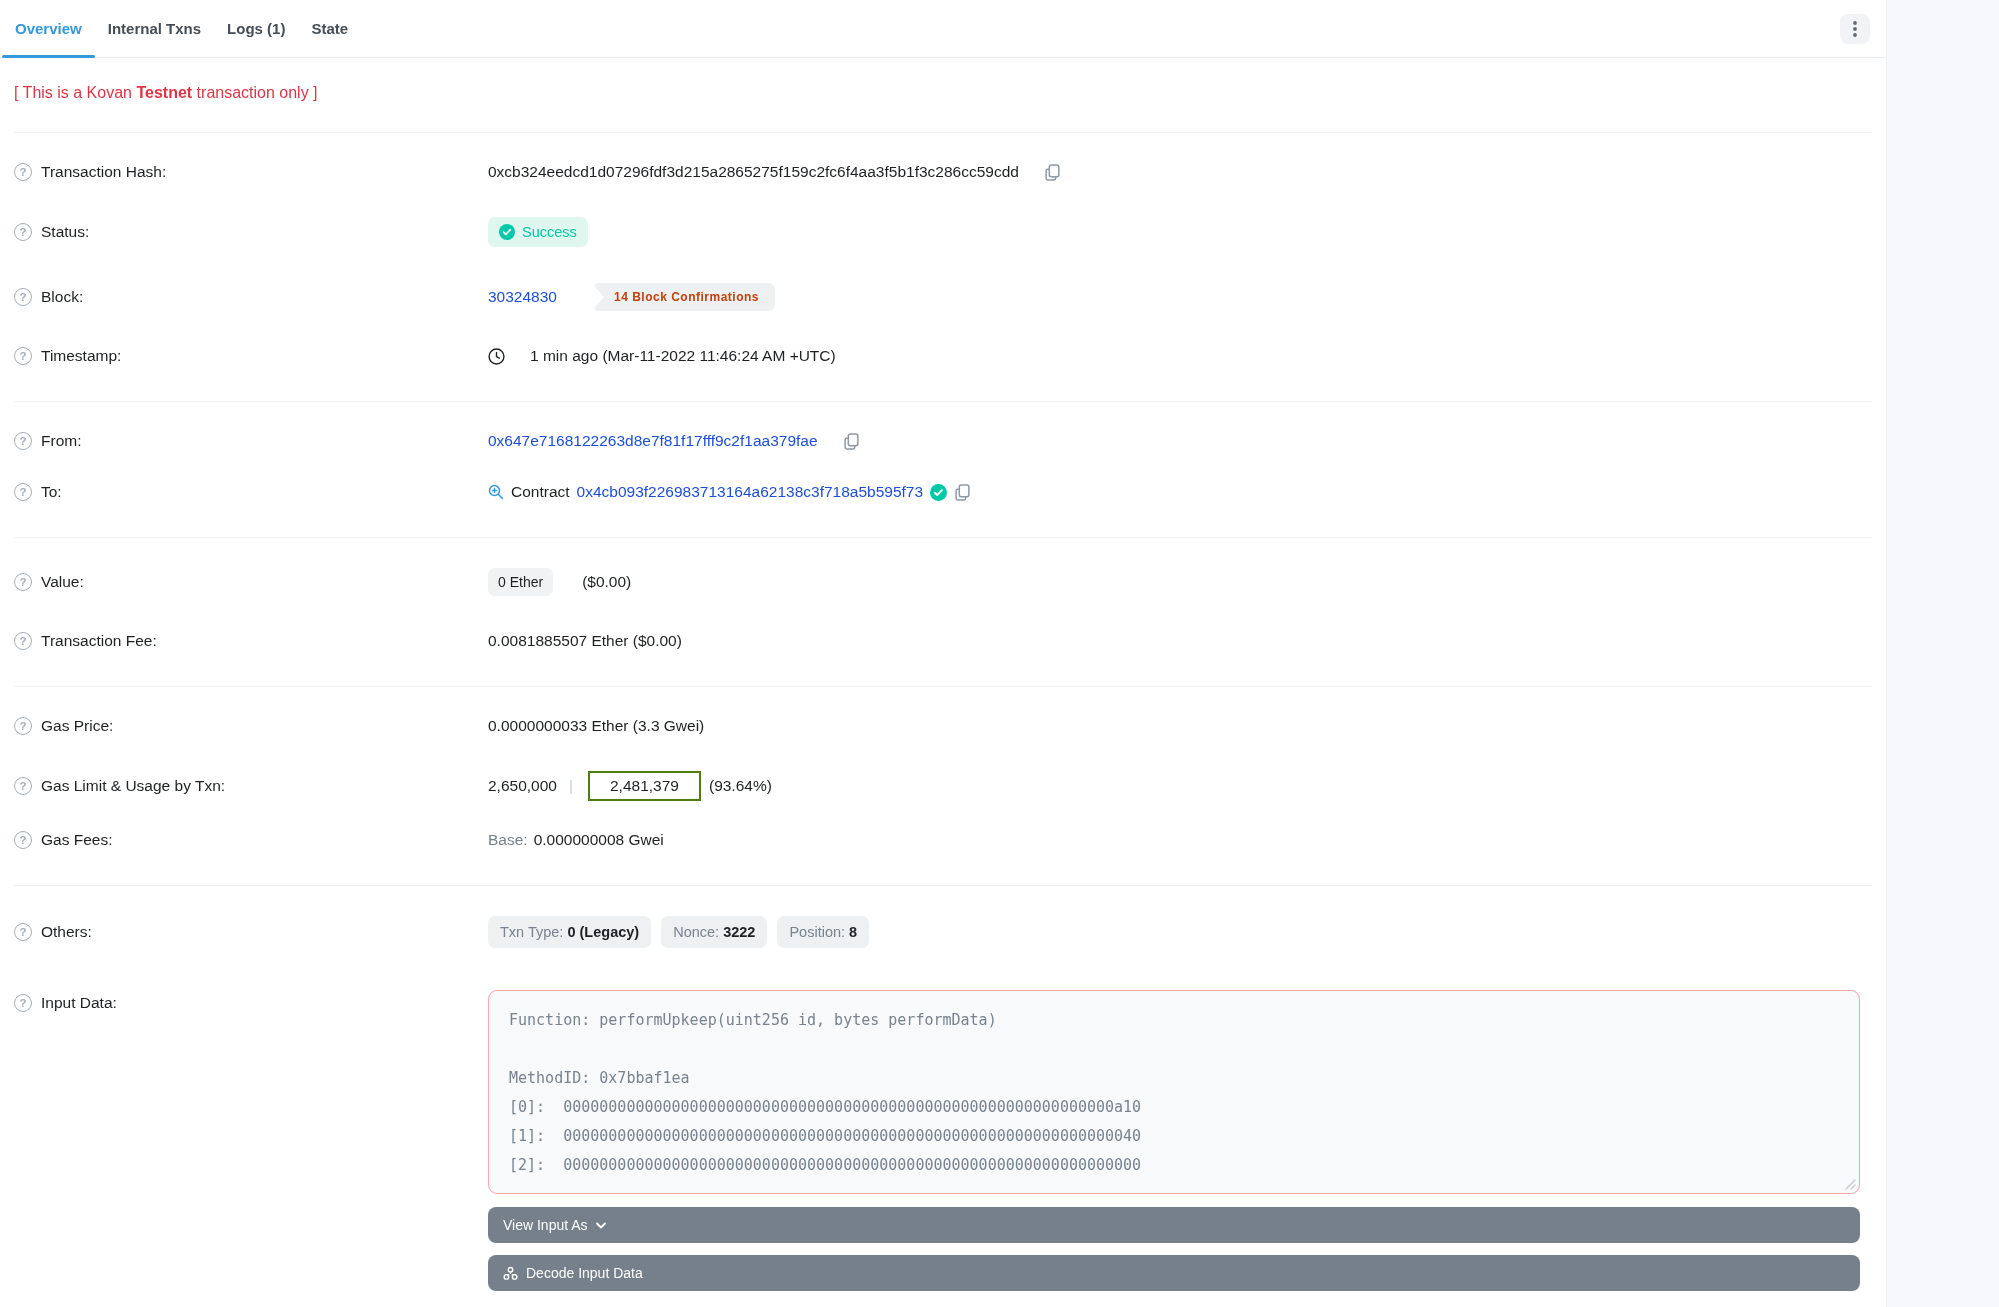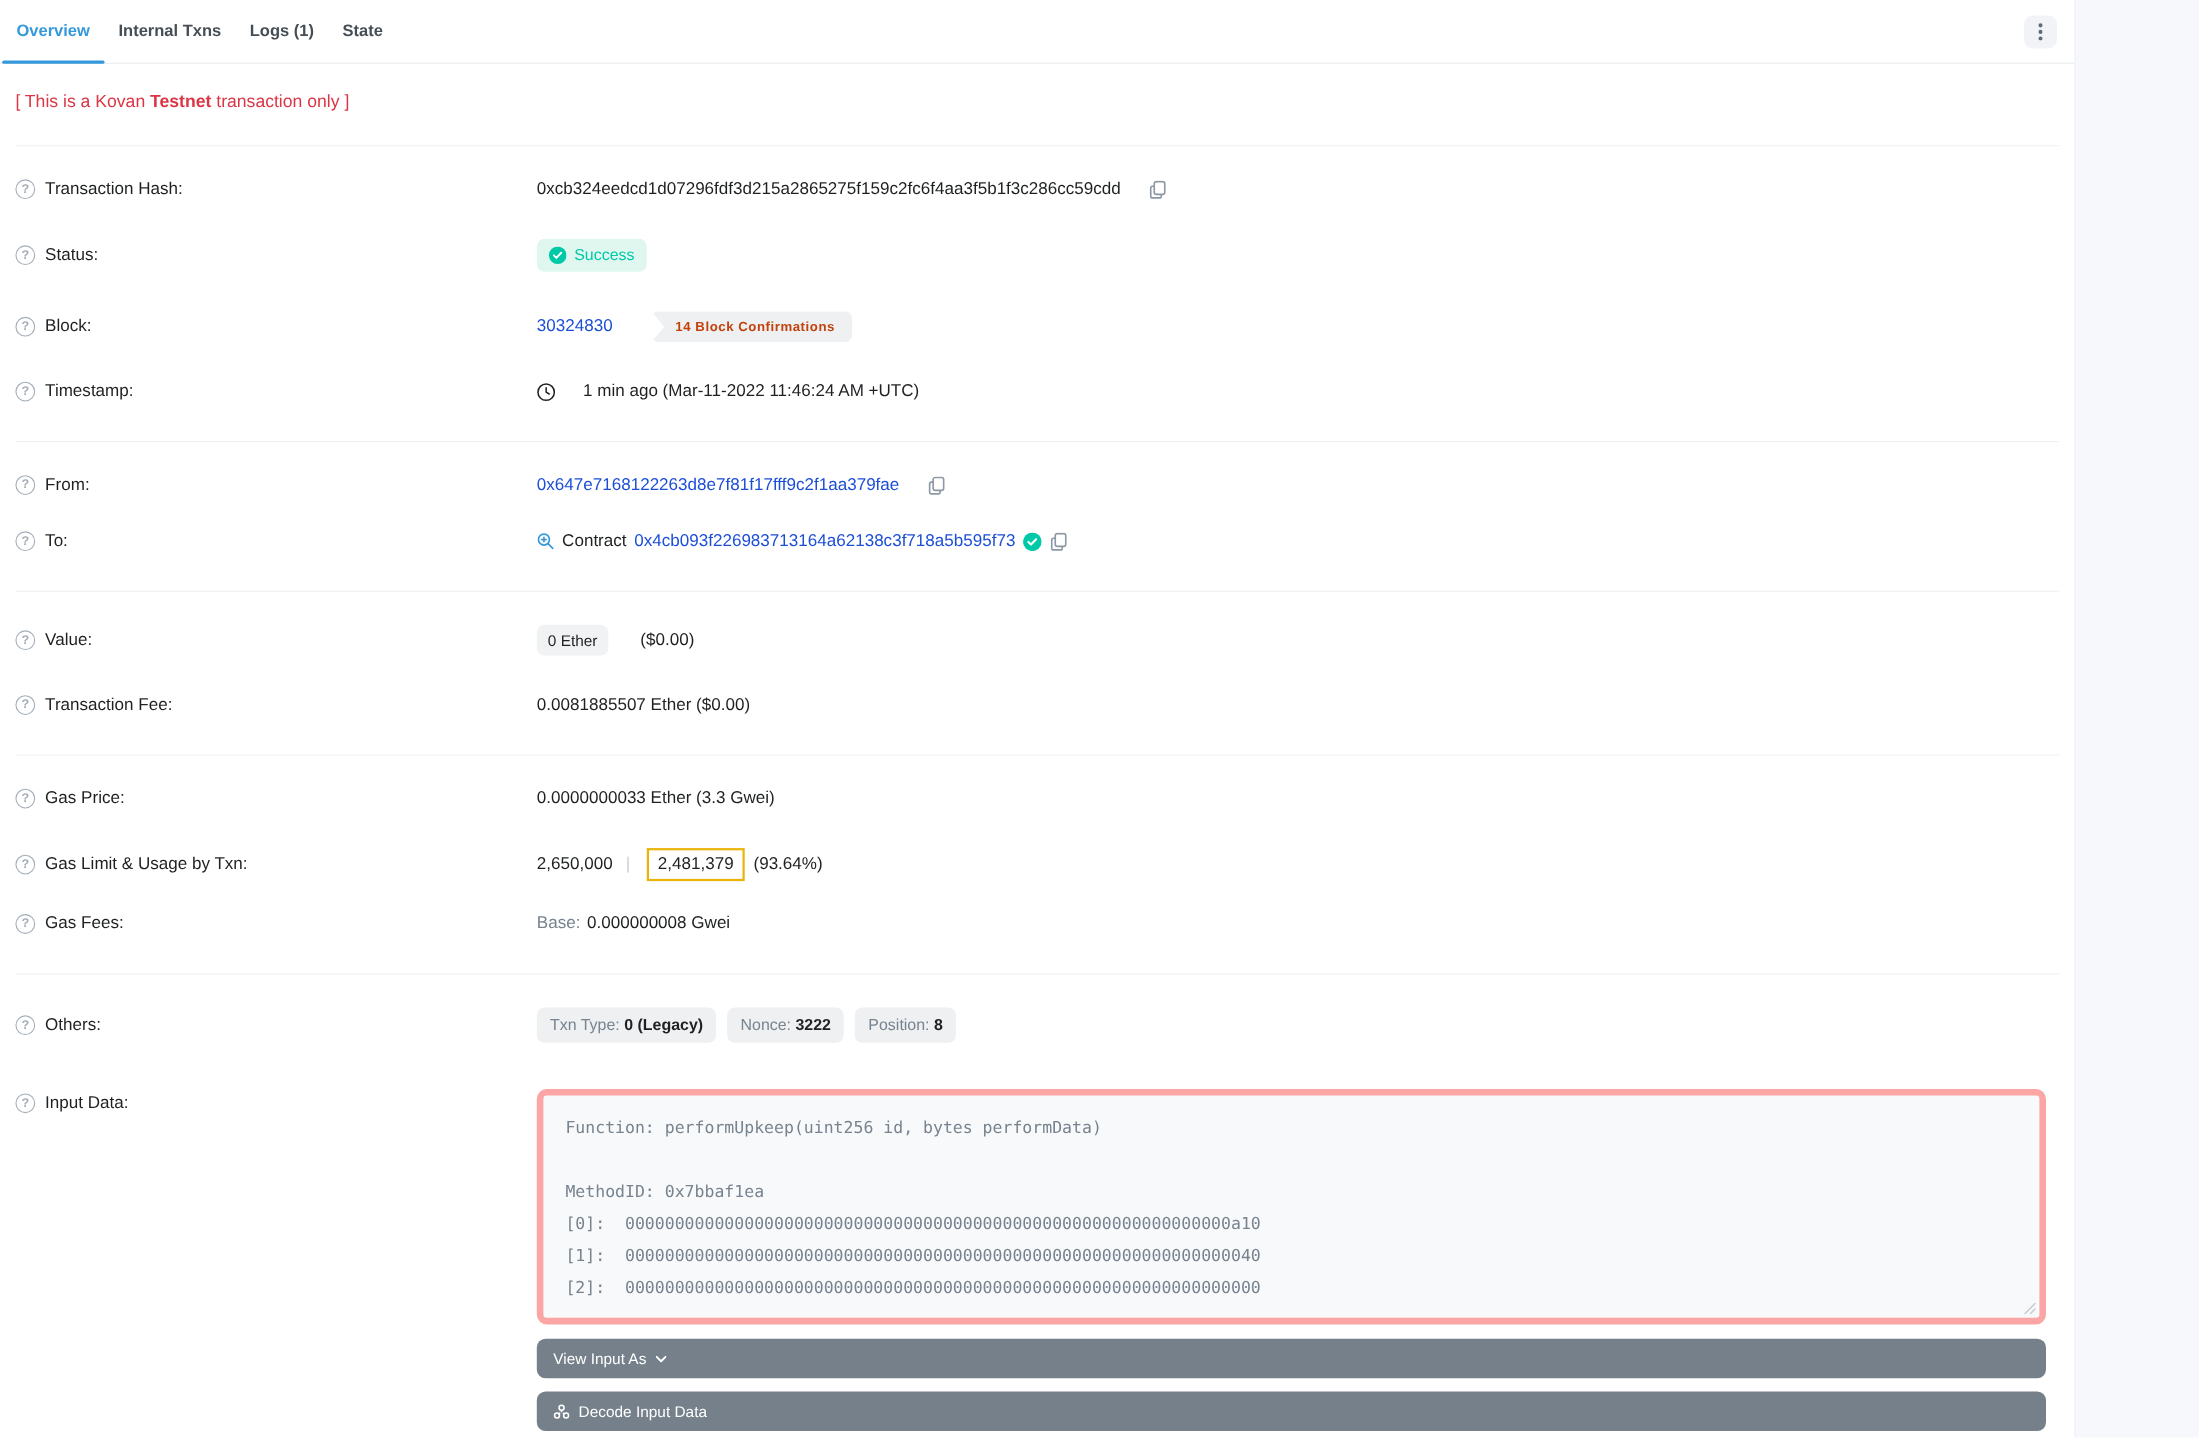--- a/index.html
+++ b/index.html
@@ -58,25 +58,25 @@
     clip-path:polygon(0 0,100% 0,100% 100%,0 100%,12px 50%); }
 
   .pill-plain { background:#f1f2f4; border-radius:7px; padding:6px 10px;
     font-size:14px; color:#1e2022; }
   .kv-pill { background:#eef0f2; border-radius:7px; padding:8px 12px;
     font-size:14.5px; color:#77838f; margin-right:10px; }
   .kv-pill b { color:#1e2022; font-weight:700; }
 
   .muted { color:#77838f; }
   .sep { color:#c9d0d8; margin:0 6px; }
-  .red-box { border:2px solid #eab308; padding:4px 8px; margin:0 3px; }
+  .red-box { border:2px solid #4d7c0f; padding:4px 20px; margin:0 3px; }
 
   
   .input-col { flex:1; margin-right:12px; }
-  .codebox { position:relative; background:#f8f9fa; border:6px solid #fca5a5;
+  .codebox { position:relative; background:#f8f9fa; border:1px solid #fca5a5;
     border-radius:9px; padding:15px 20px 13px; font-family:"DejaVu Sans Mono", monospace;
     font-size:15px; line-height:29px; color:#77838f; overflow:auto; }
   .code-line { white-space:pre; min-height:29px; }
   .resize-handle { position:absolute; right:3px; bottom:3px; cursor:nwse-resize; }
   .btn-row { display:flex; gap:12px; margin-top:13px;flex-direction:column; }
   .btn { display:inline-flex; align-items:center; gap:8px; background:#75808b;
     color:#fff; border:none; border-radius:8px; padding:10px 15px;
     font-size:14px; font-family:inherit; cursor:pointer; }
   svg { display:block; }
 </style>

